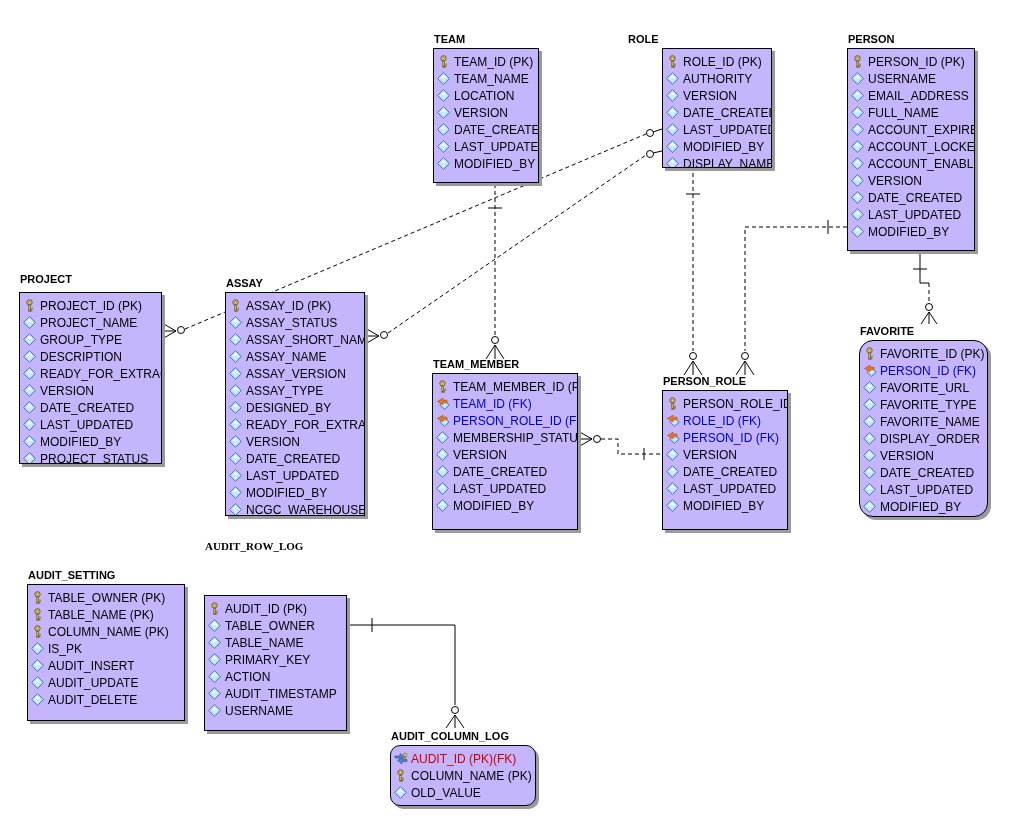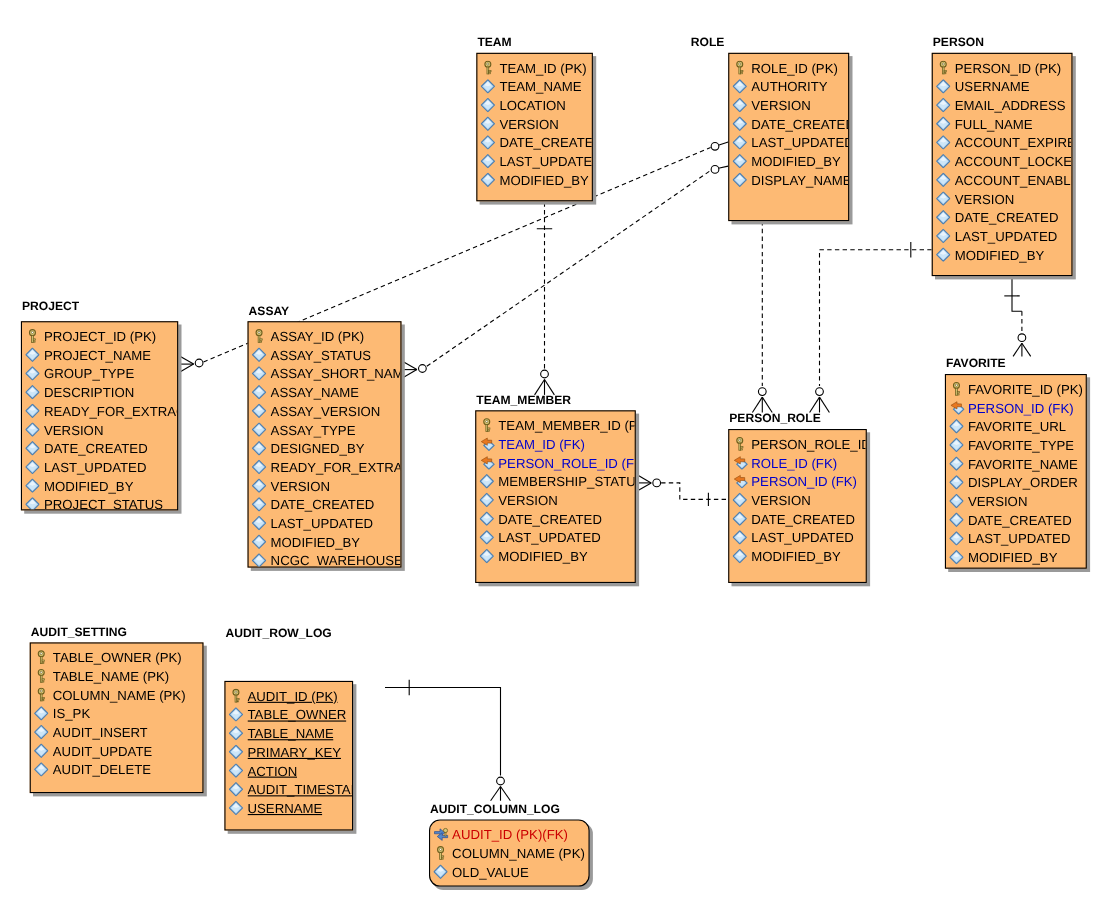--- a/index.html
+++ b/index.html
@@ -1,21 +1,21 @@
 <!DOCTYPE html>
 <html><head>
 <meta charset="utf-8">
 <style>
   html,body{margin:0;padding:0;background:#ffffff;}
   body{width:1012px;height:816px;position:relative;font-family:"Liberation Sans",sans-serif;}
   #canvas{position:absolute;left:0;top:0;width:1012px;height:816px;background:#fff;margin-top:11px;}
   #rel-svg{position:absolute;left:0;top:0;z-index:1;}
   #tables-layer{position:absolute;left:0;top:0;z-index:2;}
   .entity-title{position:absolute;font-size:11px;font-weight:bold;color:#000;white-space:nowrap;letter-spacing:0px;}
-  .entity-box{position:absolute;background:#fdba74;border:1px solid #000;box-shadow:3px 3px 0 #9a9a9a;
+  .entity-box{position:absolute;background:#c4b5fd;border:1px solid #000;box-shadow:3px 3px 0 #9a9a9a;
               box-sizing:border-box;overflow:hidden;padding-top:4px;}
   .entity-box.rounded{border-radius:10px;}
   .row{display:flex;align-items:center;height:17px;padding-left:3px;font-size:12px;color:#000;white-space:nowrap;}
   .row .icon{width:14px;height:13px;flex:0 0 14px;margin-right:3px;display:inline-flex;align-items:center;}
   .row .lbl{overflow:hidden;}
 </style>
 </head>
 <body>
 
 <div id="canvas">
@@ -161,21 +161,21 @@
                 <polygon points="6.5,2.2 10.8,6.5 6.5,10.8 2.2,6.5" fill="#cde6f8"></polygon>
                 <polygon points="6.5,2.2 3.4,5.4 6.5,6.5 9.6,5.4" fill="#e9f4fd"></polygon>
               </svg>
             </span>
             <span class="lbl">MODIFIED_BY</span>
           </div>
         </div>
       </div>
       <div>
         <div class="entity-title" style="left: 628px; top: 22px;">ROLE</div>
-        <div class="entity-box" style="left: 662px; top: 37px; width: 110px; height: 153px;">
+        <div class="entity-box" style="left: 662px; top: 37px; width: 110px; height: 120px;">
           <div class="row">
             <span class="icon">
               <svg width="13" height="13" viewBox="0 0 13 13">
                 <circle cx="6.5" cy="3.4" r="2.7" fill="#d8c878" stroke="#6e5e1e"></circle>
                 <circle cx="6.5" cy="3.2" r="1" fill="#ffffff" stroke="#6e5e1e" stroke-width="0.6"></circle>
                 <rect x="5.7" y="5.9" width="1.6" height="6.4" fill="#d8c878" stroke="#6e5e1e" stroke-width="0.7"></rect>
                 <rect x="7.2" y="9" width="2.2" height="1.2" fill="#d8c878" stroke="#6e5e1e" stroke-width="0.6"></rect>
                 <rect x="7.2" y="11" width="1.7" height="1.1" fill="#d8c878" stroke="#6e5e1e" stroke-width="0.6"></rect>
               </svg>
             </span>
@@ -763,21 +763,21 @@
                 <polygon points="6.5,2.2 10.8,6.5 6.5,10.8 2.2,6.5" fill="#cde6f8"></polygon>
                 <polygon points="6.5,2.2 3.4,5.4 6.5,6.5 9.6,5.4" fill="#e9f4fd"></polygon>
               </svg>
             </span>
             <span class="lbl">MODIFIED_BY</span>
           </div>
         </div>
       </div>
       <div>
         <div class="entity-title" style="left: 860px; top: 314px;">FAVORITE</div>
-        <div class="entity-box" style="left: 859px; top: 329px; width: 129px; height: 177px;">
+        <div class="entity-box" style="left: 859px; top: 329px; width: 129px; height: 177px; border-radius: 14px;">
           <div class="row">
             <span class="icon">
               <svg width="13" height="13" viewBox="0 0 13 13">
                 <circle cx="6.5" cy="3.4" r="2.7" fill="#d8c878" stroke="#6e5e1e"></circle>
                 <circle cx="6.5" cy="3.2" r="1" fill="#ffffff" stroke="#6e5e1e" stroke-width="0.6"></circle>
                 <rect x="5.7" y="5.9" width="1.6" height="6.4" fill="#d8c878" stroke="#6e5e1e" stroke-width="0.7"></rect>
                 <rect x="7.2" y="9" width="2.2" height="1.2" fill="#d8c878" stroke="#6e5e1e" stroke-width="0.6"></rect>
                 <rect x="7.2" y="11" width="1.7" height="1.1" fill="#d8c878" stroke="#6e5e1e" stroke-width="0.6"></rect>
               </svg>
             </span>
@@ -950,22 +950,22 @@
                 <polygon points="6.5,0.5 12.5,6.5 6.5,12.5 0.5,6.5" fill="#aed2f0" stroke="#4e7fb0"></polygon>
                 <polygon points="6.5,2.2 10.8,6.5 6.5,10.8 2.2,6.5" fill="#cde6f8"></polygon>
                 <polygon points="6.5,2.2 3.4,5.4 6.5,6.5 9.6,5.4" fill="#e9f4fd"></polygon>
               </svg>
             </span>
             <span class="lbl">AUDIT_DELETE</span>
           </div>
         </div>
       </div>
       <div>
-        <div class="entity-title" style="left: 205px; top: 559px;">AUDIT_ROW_LOG</div>
-        <div class="entity-box" style="left: 204px; top: 608px; width: 117px; height: 136px; text-decoration: underline;">
+        <div class="entity-title" style="left: 205px; top: 529px; font-family: Liberation Serif, serif;">AUDIT_ROW_LOG</div>
+        <div class="entity-box" style="left: 204px; top: 584px; width: 143px; height: 136px;">
           <div class="row">
             <span class="icon">
               <svg width="13" height="13" viewBox="0 0 13 13">
                 <circle cx="6.5" cy="3.4" r="2.7" fill="#d8c878" stroke="#6e5e1e"></circle>
                 <circle cx="6.5" cy="3.2" r="1" fill="#ffffff" stroke="#6e5e1e" stroke-width="0.6"></circle>
                 <rect x="5.7" y="5.9" width="1.6" height="6.4" fill="#d8c878" stroke="#6e5e1e" stroke-width="0.7"></rect>
                 <rect x="7.2" y="9" width="2.2" height="1.2" fill="#d8c878" stroke="#6e5e1e" stroke-width="0.6"></rect>
                 <rect x="7.2" y="11" width="1.7" height="1.1" fill="#d8c878" stroke="#6e5e1e" stroke-width="0.6"></rect>
               </svg>
             </span>

